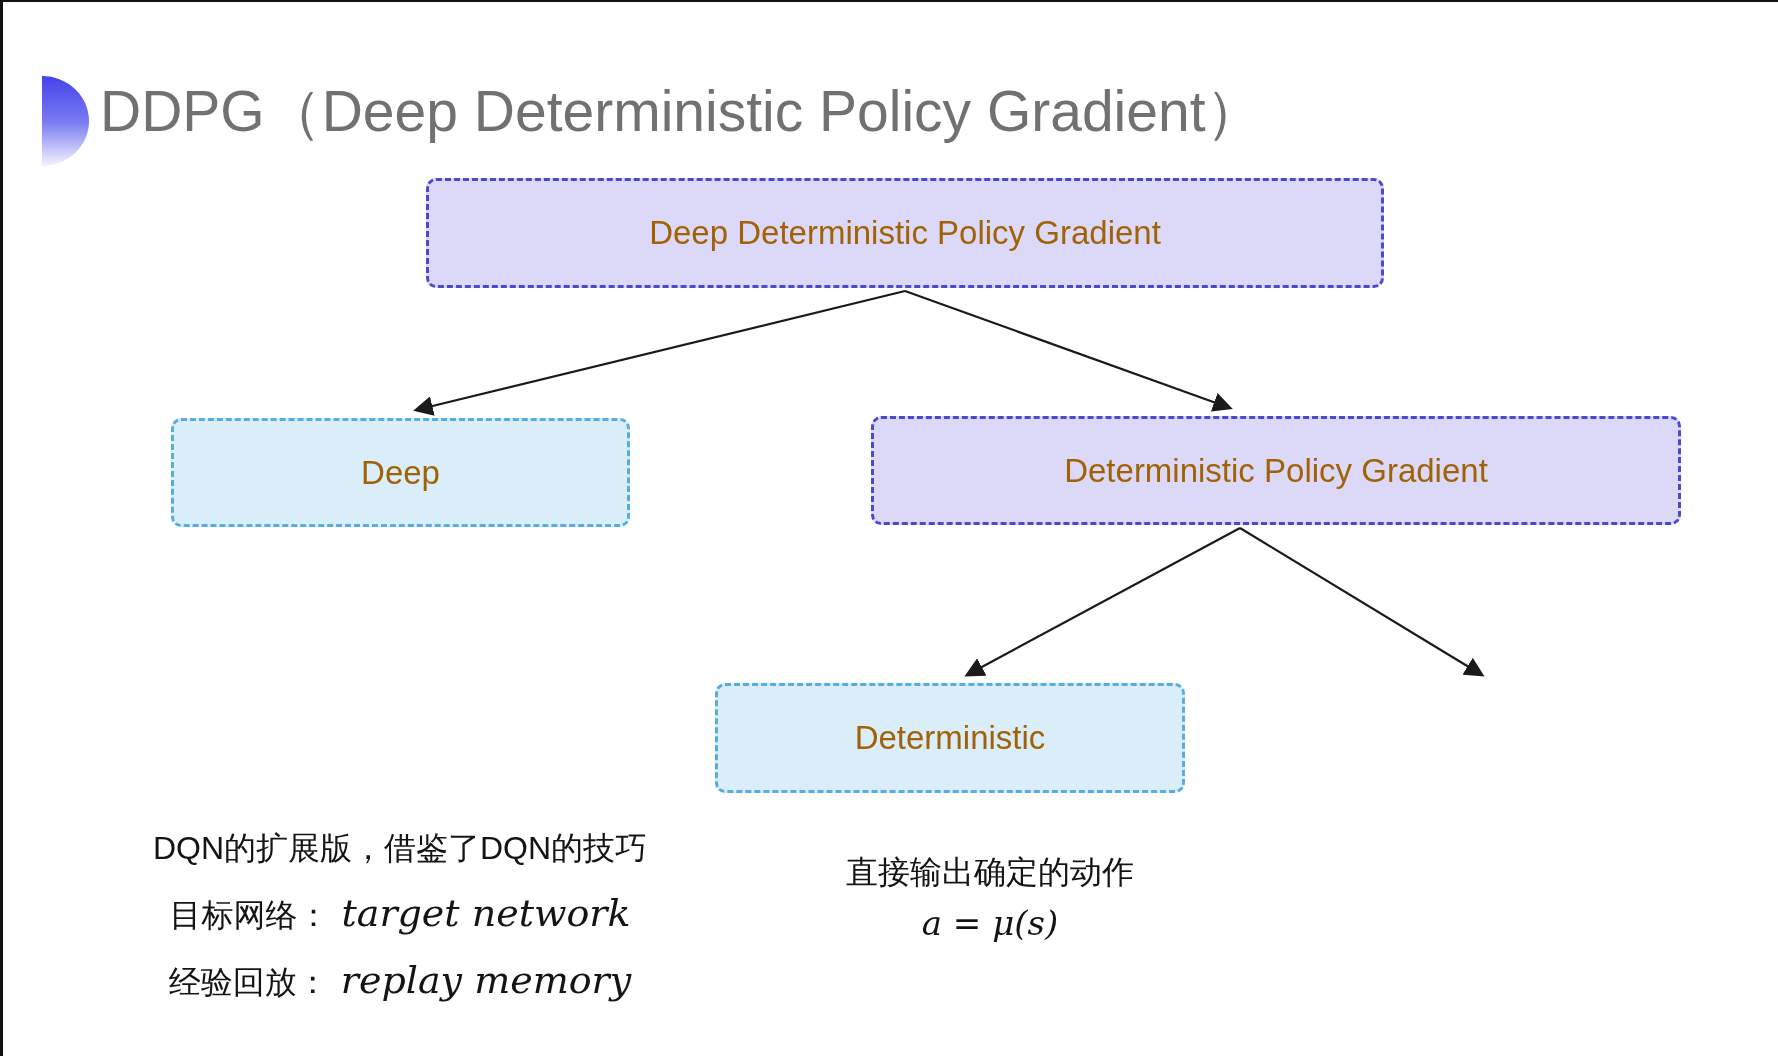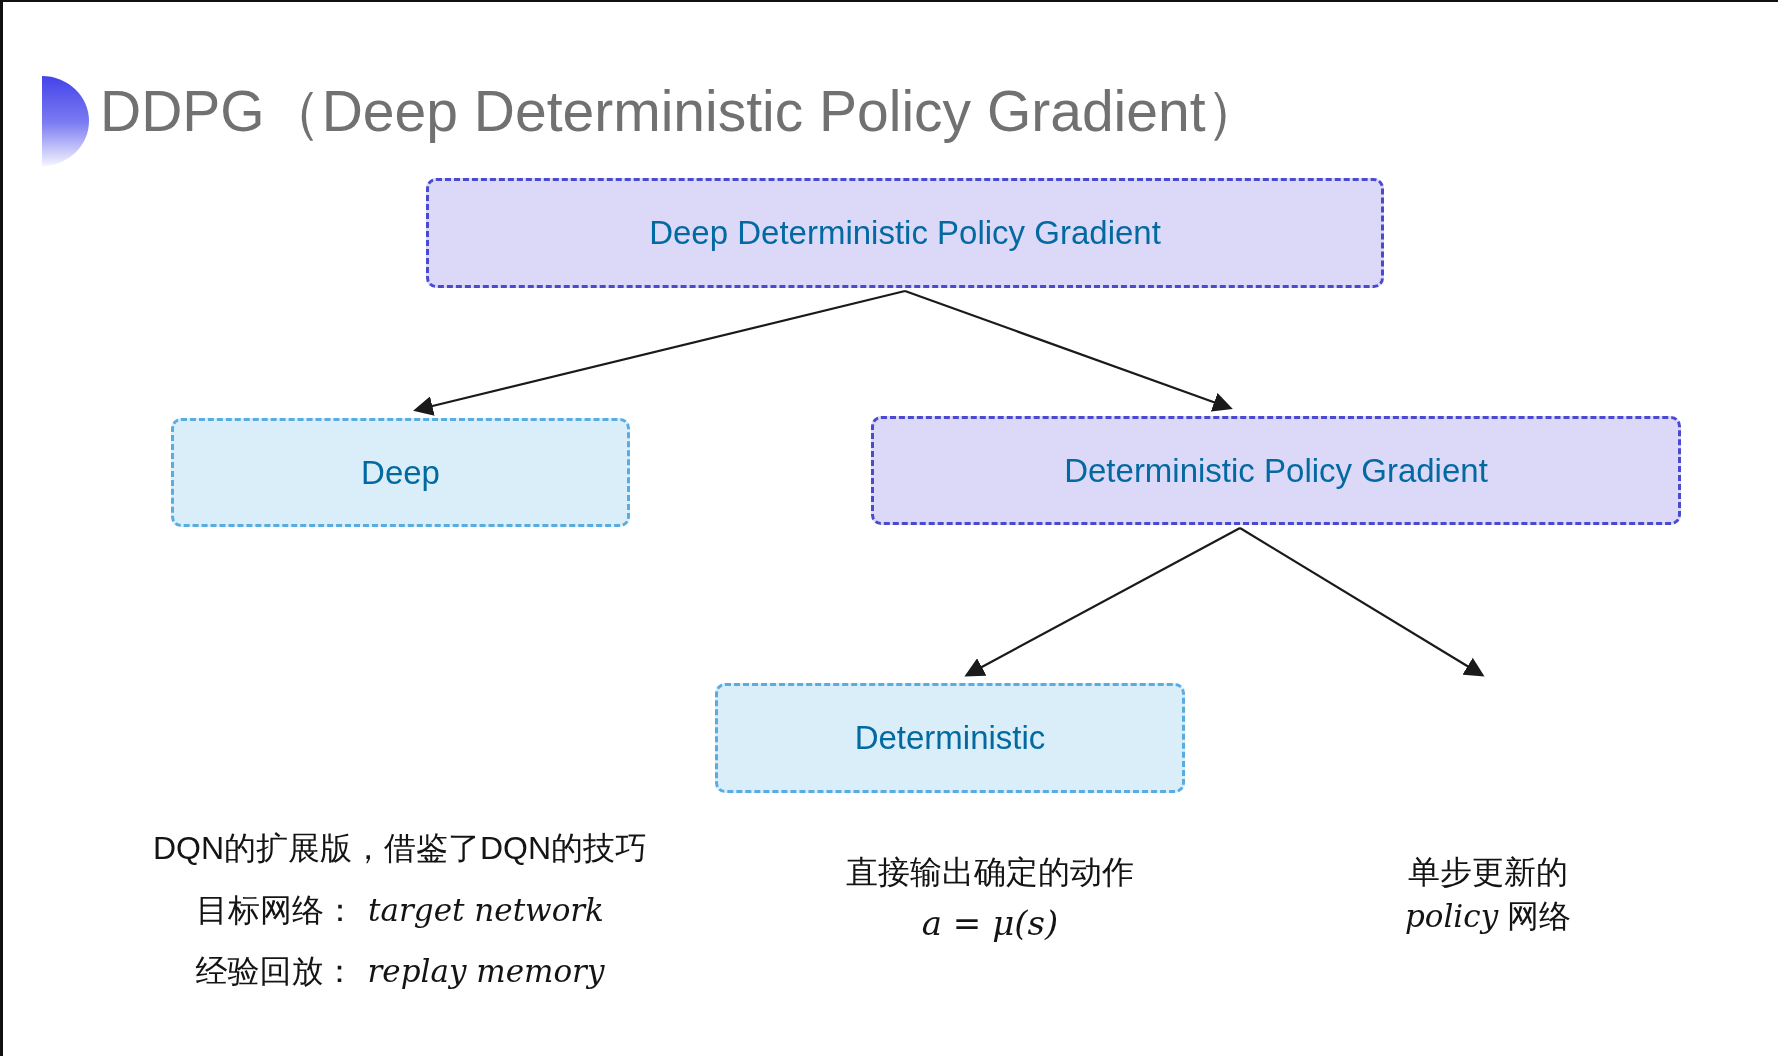--- a/index.html
+++ b/index.html
@@ -52,21 +52,21 @@
     width: 1778px; height: 1056px;
     pointer-events: none;
   }
   .node {
     position: absolute;
     display: flex;
     align-items: center;
     justify-content: center;
     border-radius: 10px;
     font-size: 33px;
-    color: #0369a1;
+    color: #a16207;
     white-space: nowrap;
   }
   .node.purple {
     background: #dcd9f8;
     border: 3px dashed #4a4ad0;
   }
   .node.cyan {
     background: #daeefa;
     border: 3px dashed #58ace0;
   }
@@ -80,21 +80,21 @@
     color: #141414;
     white-space: nowrap;
   }
   .note .row { line-height: 1.05; }
   .note-deep { left: 110px; top: 832px; width: 580px; gap: 28px; }
   .note-det  { left: 790px; top: 856px; width: 400px; gap: 16px; align-items: center; }
   .note-pg   { left: 1288px; top: 856px; width: 400px; gap: 10px; }
   .term {
     font-family: "DejaVu Serif", serif;
     font-style: italic;
-    font-size: 31px;
+    font-size: 38px;
     margin-left: 12px;
   }
   .term-tight { margin-left: 0; }
   .formula {
     font-family: "DejaVu Serif", serif;
     font-style: italic;
     font-size: 34px;
   }
 </style>
 </head>
@@ -145,20 +145,14 @@
     <div class="row">
       <span>经验回放：</span><span class="term">replay memory</span>
     </div>
   </div>
 
   <div class="note note-det">
     <div class="row">直接输出确定的动作</div>
     <div class="row formula">a = μ(s)</div>
   </div>
 
-  <div class="note note-pg">
-    <div class="row">单步更新的</div>
-    <div class="row">
-      <span class="term term-tight">policy</span><span> 网络</span>
-    </div>
-  </div>
 
 </div>
 
 </body></html>

